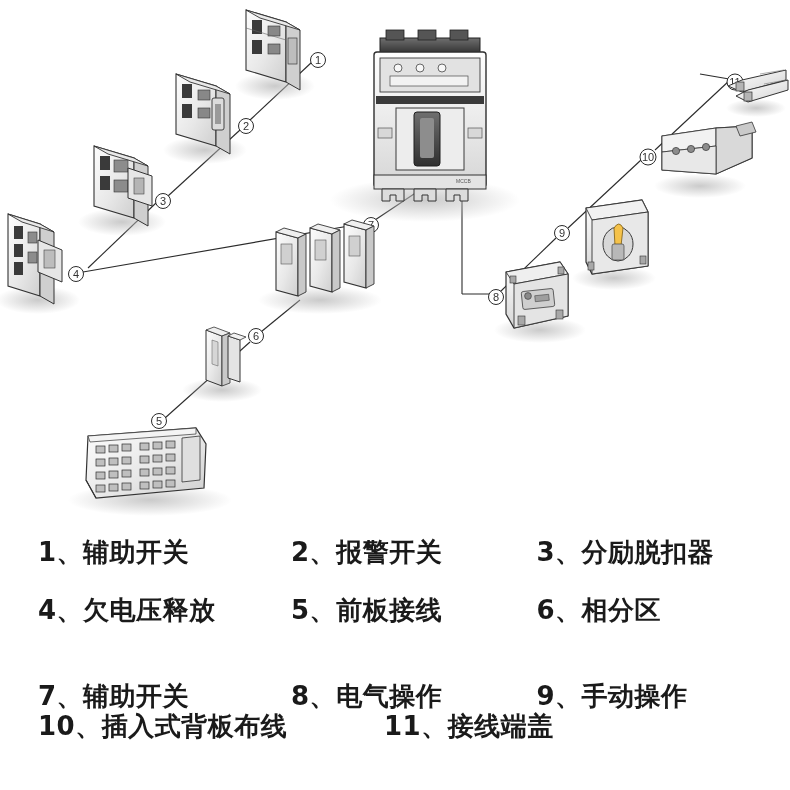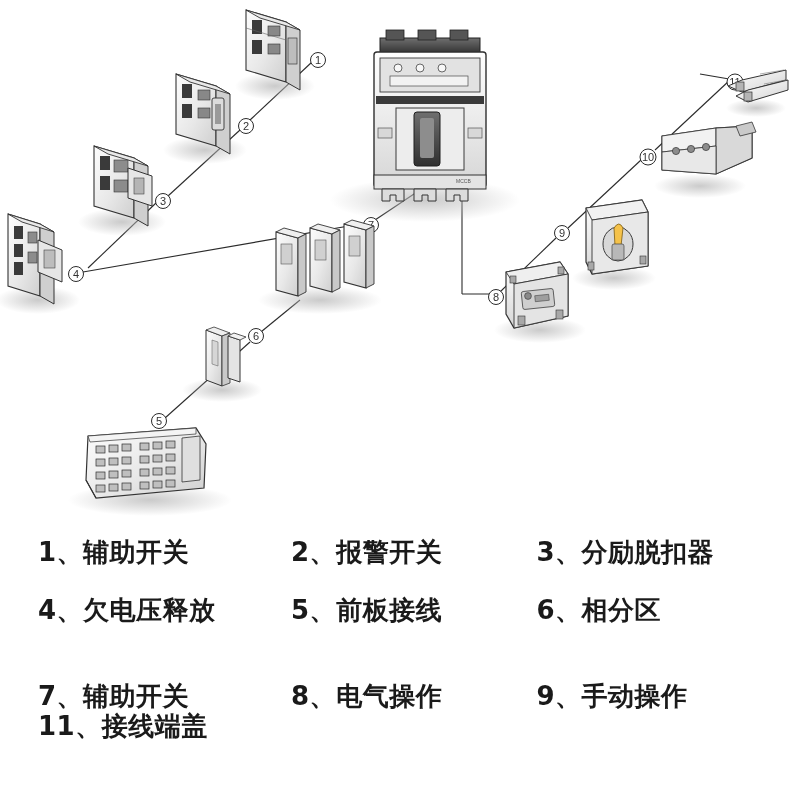--- a/index.html
+++ b/index.html
@@ -366,17 +366,18 @@
       <div class="legend-item"><span class="num">4、</span><span>欠电压释放</span></div>
       <div class="legend-item"><span class="num">5、</span><span>前板接线</span></div>
       <div class="legend-item"><span class="num">6、</span><span>相分区</span></div>
     </div>
     <div class="legend-row r3">
       <div class="legend-item"><span class="num">7、</span><span>辅助开关</span></div>
       <div class="legend-item"><span class="num">8、</span><span>电气操作</span></div>
       <div class="legend-item"><span class="num">9、</span><span>手动操作</span></div>
     </div>
     <div class="legend-row r4">
+      <div class="legend-item"><span class="num">10、</span><span>插入式背板布线</span></div>
       <div class="legend-item"><span class="num">11、</span><span>接线端盖</span></div>
     </div>
   </div>
 
 </div>
 
 </body></html>

